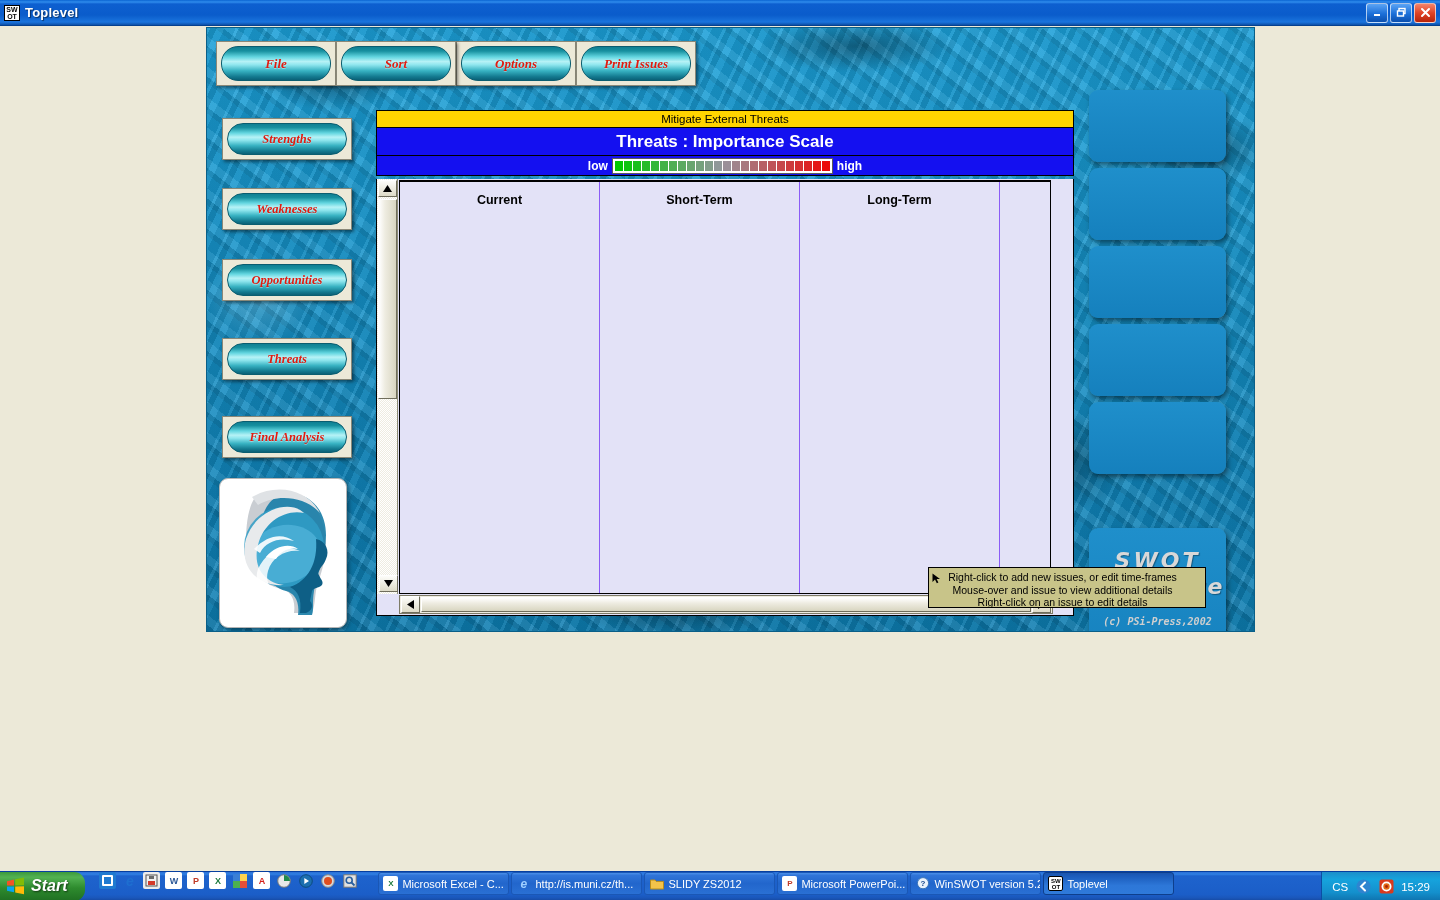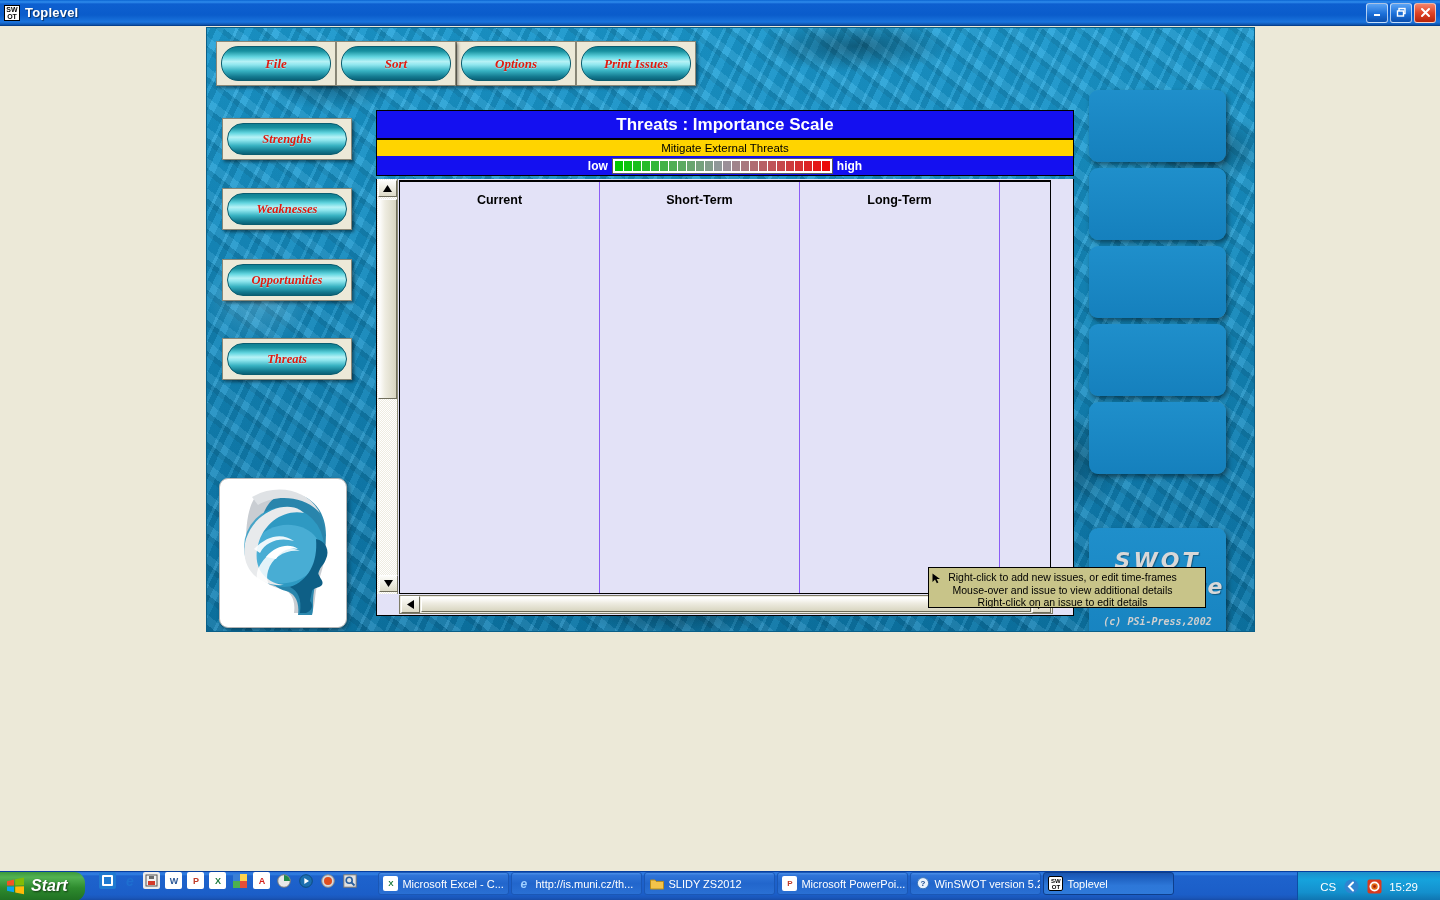--- a/index.html
+++ b/index.html
@@ -288,21 +288,21 @@
   .taskitem.active {
     background: linear-gradient(to bottom,#1a54ad 0%,#1b5cbb 14%,#2d77d8 60%,#2f7ada 100%);
     border: 1px solid #0e3f8c;
   }
   .taskitem .tico {
     width: 15px; height: 15px; flex: 0 0 15px;
     display: flex; align-items: center; justify-content: center;
     font-size: 8px; font-weight: bold; border-radius: 2px;
   }
   #tray {
-    margin-left: auto; height: 29px; padding: 0 22px;
+    margin-left: auto; height: 29px; padding: 0 10px;
     background: linear-gradient(to bottom,#1playeholder);
     display: flex; align-items: center; gap: 7px;
   }
   #tray {
     background: linear-gradient(to bottom, #1d8ec9 0%, #16a3dd 25%, #1490cd 70%, #0f72ad 100%);
     border-left: 1px solid #0c4ea4;
     color: #fff; font-size: 11.5px;
   }
   .trayicon { width: 16px; height: 16px; display: flex; align-items: center; justify-content: center; }
 </style>
@@ -358,20 +358,23 @@
     <div class="pill-inner">Strengths</div>
   </div>
   <div class="pill sidebtn" style="top:160px;">
     <div class="pill-inner">Weaknesses</div>
   </div>
   <div class="pill sidebtn" style="top:231px;">
     <div class="pill-inner">Opportunities</div>
   </div>
   <div class="pill sidebtn" style="top:310px;">
     <div class="pill-inner">Threats</div>
+  </div>
+  <div class="pill sidebtn" style="top:388px;">
+    <div class="pill-inner">Final Analysis</div>
   </div>
 
   <div id="logo">
     <svg width="126" height="148" viewBox="0 0 126 148">
       <g>
         <path d="M34 20 C60 6, 92 14, 102 42 C110 66, 104 86, 98 104
                  C94 116, 96 124, 92 134 L74 134 C76 120, 70 112, 62 110
                  C40 106, 26 88, 26 64 C26 46, 28 30, 34 20 Z" fill="#c9cdd2"></path>
         <path d="M62 16 C88 10, 106 30, 106 56 C106 80, 96 96, 94 112
                  C92 124, 94 130, 92 136 L78 136 C80 122, 74 114, 66 112
@@ -389,22 +392,22 @@
                  C100 100, 104 102, 102 106 C98 110, 94 108, 92 112
                  L90 122 C94 126, 92 132, 86 134 L80 134
                  C82 120, 78 112, 70 108 C88 102, 98 84, 96 60 Z" fill="#0e5f86"></path>
         <path d="M32 18 C56 4, 88 10, 100 34 C86 18, 58 14, 38 26 Z" fill="#dfe2e5"></path>
       </g>
     </svg>
   </div>
 
   <div id="center">
 
+    <div id="yellowbar">Mitigate External Threats</div>
     <div id="bluebar">Threats : Importance Scale</div>
-    <div id="yellowbar">Mitigate External Threats</div>
 
     <div id="scalebar">
       <span class="sc-label">low</span>
       <span id="scale-track">
           <i style="background: rgb(0, 200, 0);"></i>
           <i style="background: rgb(13, 196, 14);"></i>
           <i style="background: rgb(26, 191, 28);"></i>
           <i style="background: rgb(39, 187, 42);"></i>
           <i style="background: rgb(52, 183, 56);"></i>
           <i style="background: rgb(65, 178, 70);"></i>

